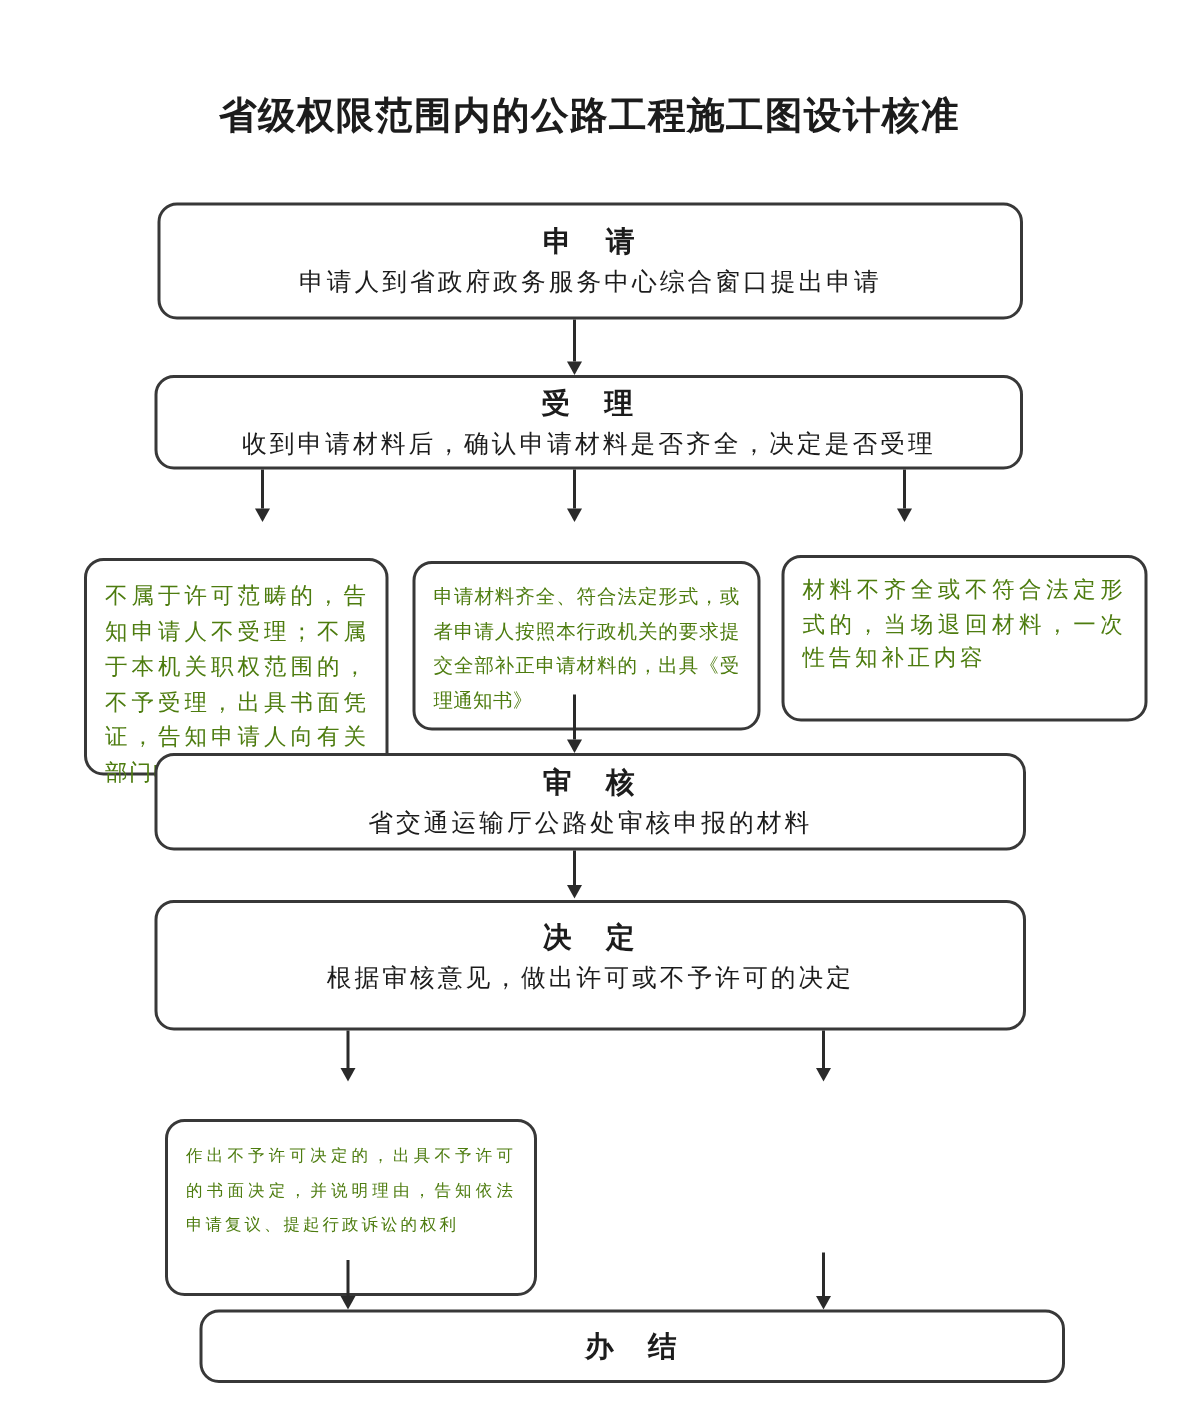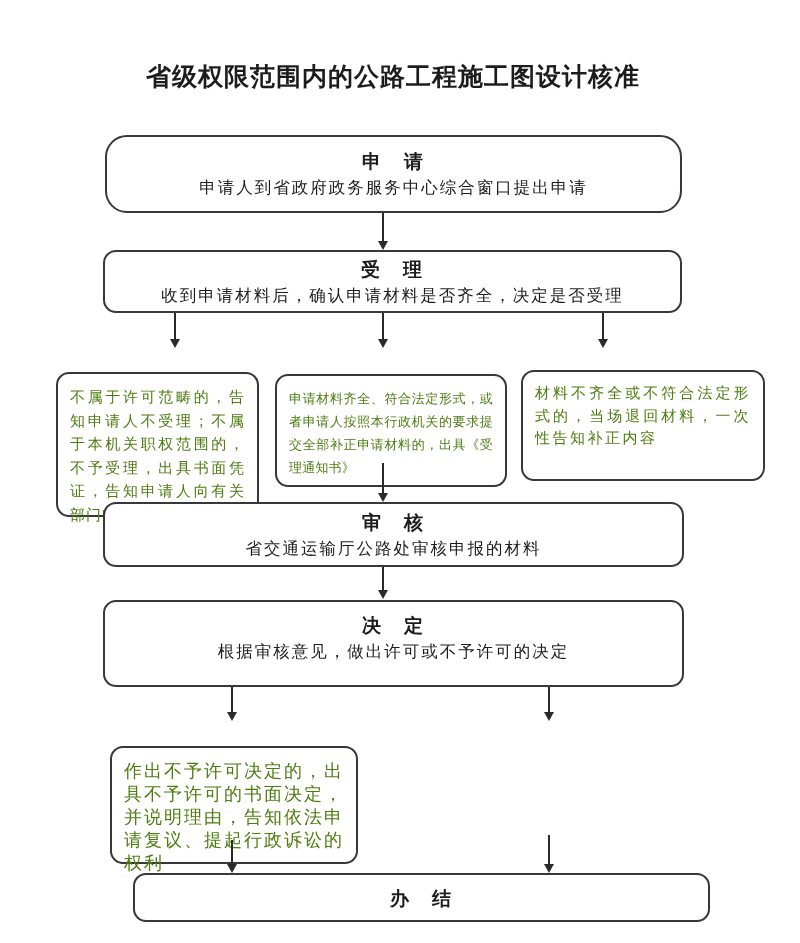--- a/index.html
+++ b/index.html
@@ -50,34 +50,34 @@
     line-height: 23px;
     margin-top: 3px;
     white-space: nowrap;
   }
   
   .note {
     text-align: justify;
     color: #4d7c0f;
     margin-top: 24px;
   }
-  .box-apply  { left: 105px; top: 135px; width: 577px; height: 78px; border-radius: 22px; }
+  .box-apply  { left: 105px; top: 135px; width: 577px; height: 78px; }
   .box-accept { left: 103px; top: 250px; width: 579px; height: 63px; }
   .box-review { left: 103px; top: 502px; width: 581px; height: 65px; }
   .box-decide { left: 103px; top: 600px; width: 581px; height: 87px; justify-content: flex-start; padding-top: 11px; }
   .box-finish { left: 105px; top: 873px; width: 577px; height: 49px; margin-left: 28px; }
 
   .note-reject { left: 56px;  top: 348px; width: 203px; height: 145px;
                  padding: 12px 12px; font-size: 15px;   line-height: 23.5px; letter-spacing: 1px; }
   .note-notice { left: 275px; top: 350px; width: 232px; height: 113px;
                  padding: 11px 12px; font-size: 13px; line-height: 23px;   letter-spacing: 0.2px; }
   .note-return { left: 521px; top: 346px; width: 244px; height: 111px;
                  padding: 10px 12px; font-size: 15px;   line-height: 22.5px; letter-spacing: 2.5px; }
   .note-deny   { left: 110px; top: 722px; width: 248px; height: 118px;
-                 padding: 11px 12px; font-size: 18px; line-height: 23px;   letter-spacing: 2px; }
+                 padding: 11px 12px; font-size: 11px; line-height: 23px;   letter-spacing: 2px; }
   .note-grant  { left: 427px; top: 722px; width: 236px; height: 113px;
                  padding: 11px 12px; font-size: 15.5px; line-height: 23px;   letter-spacing: 4px; }
 
   
   .arrow {
     position: absolute;
     width: 2px;
     background: #2a2a2a;
   }
   .arrow::after {

